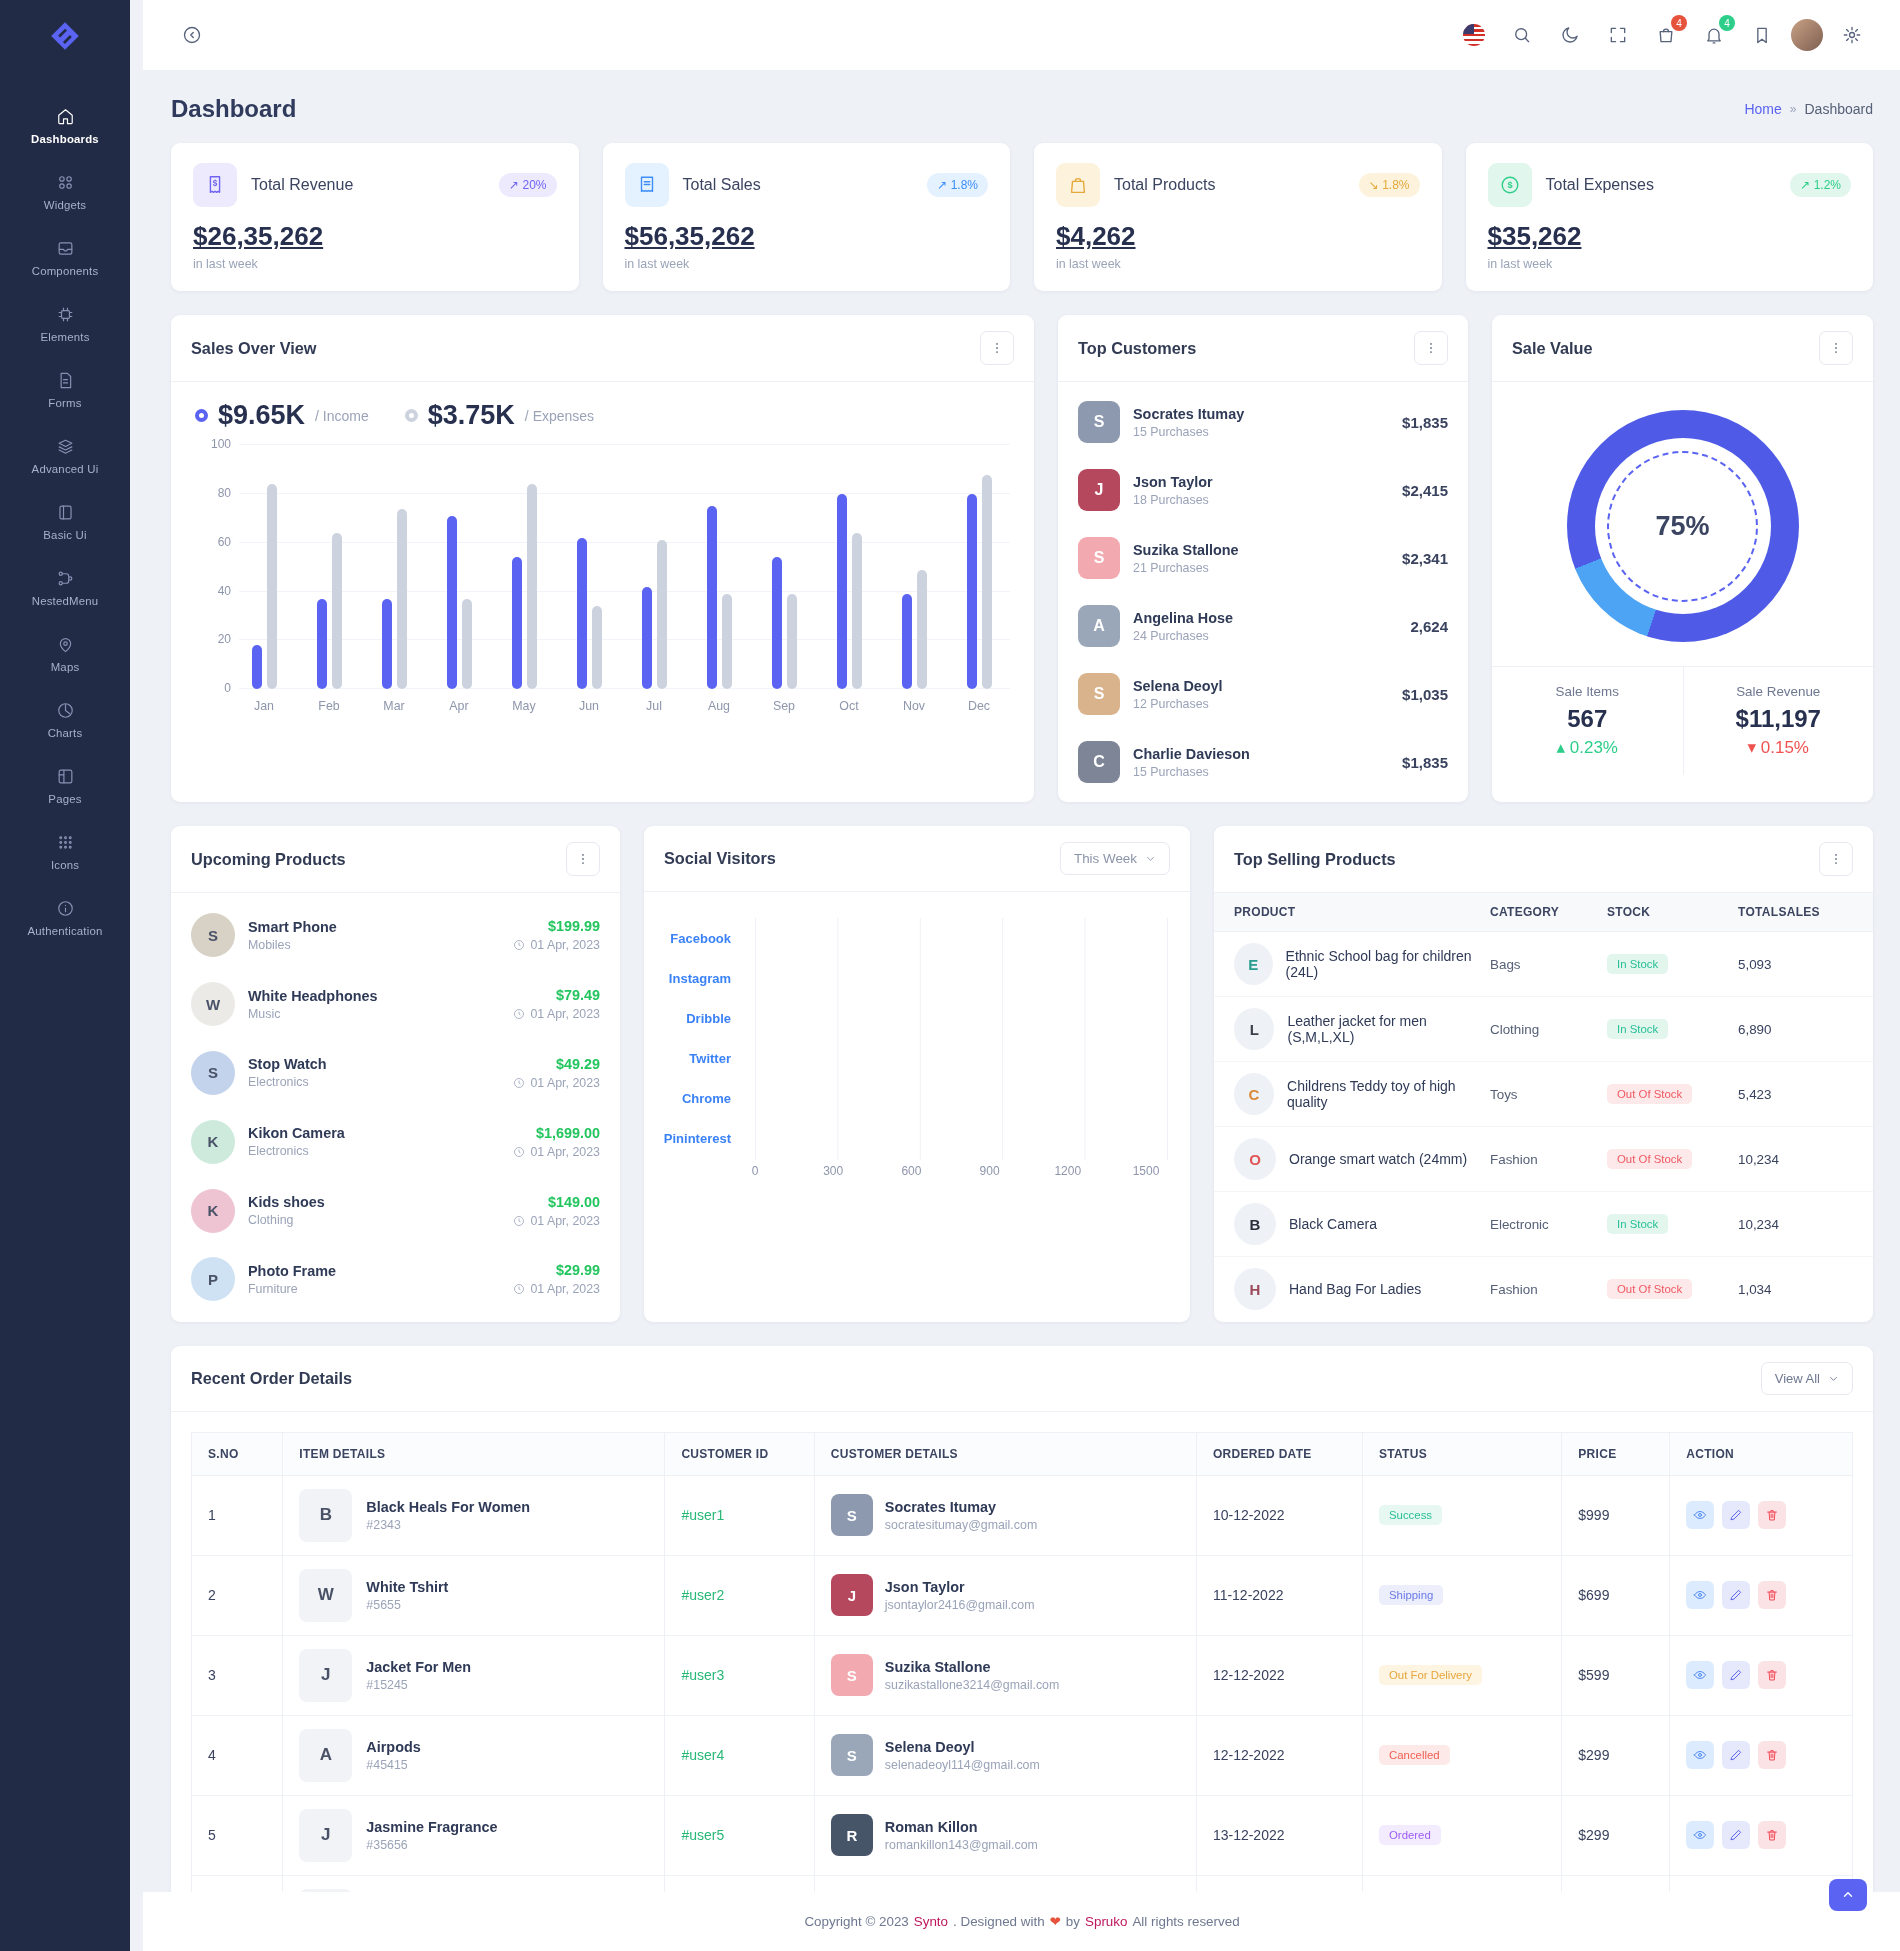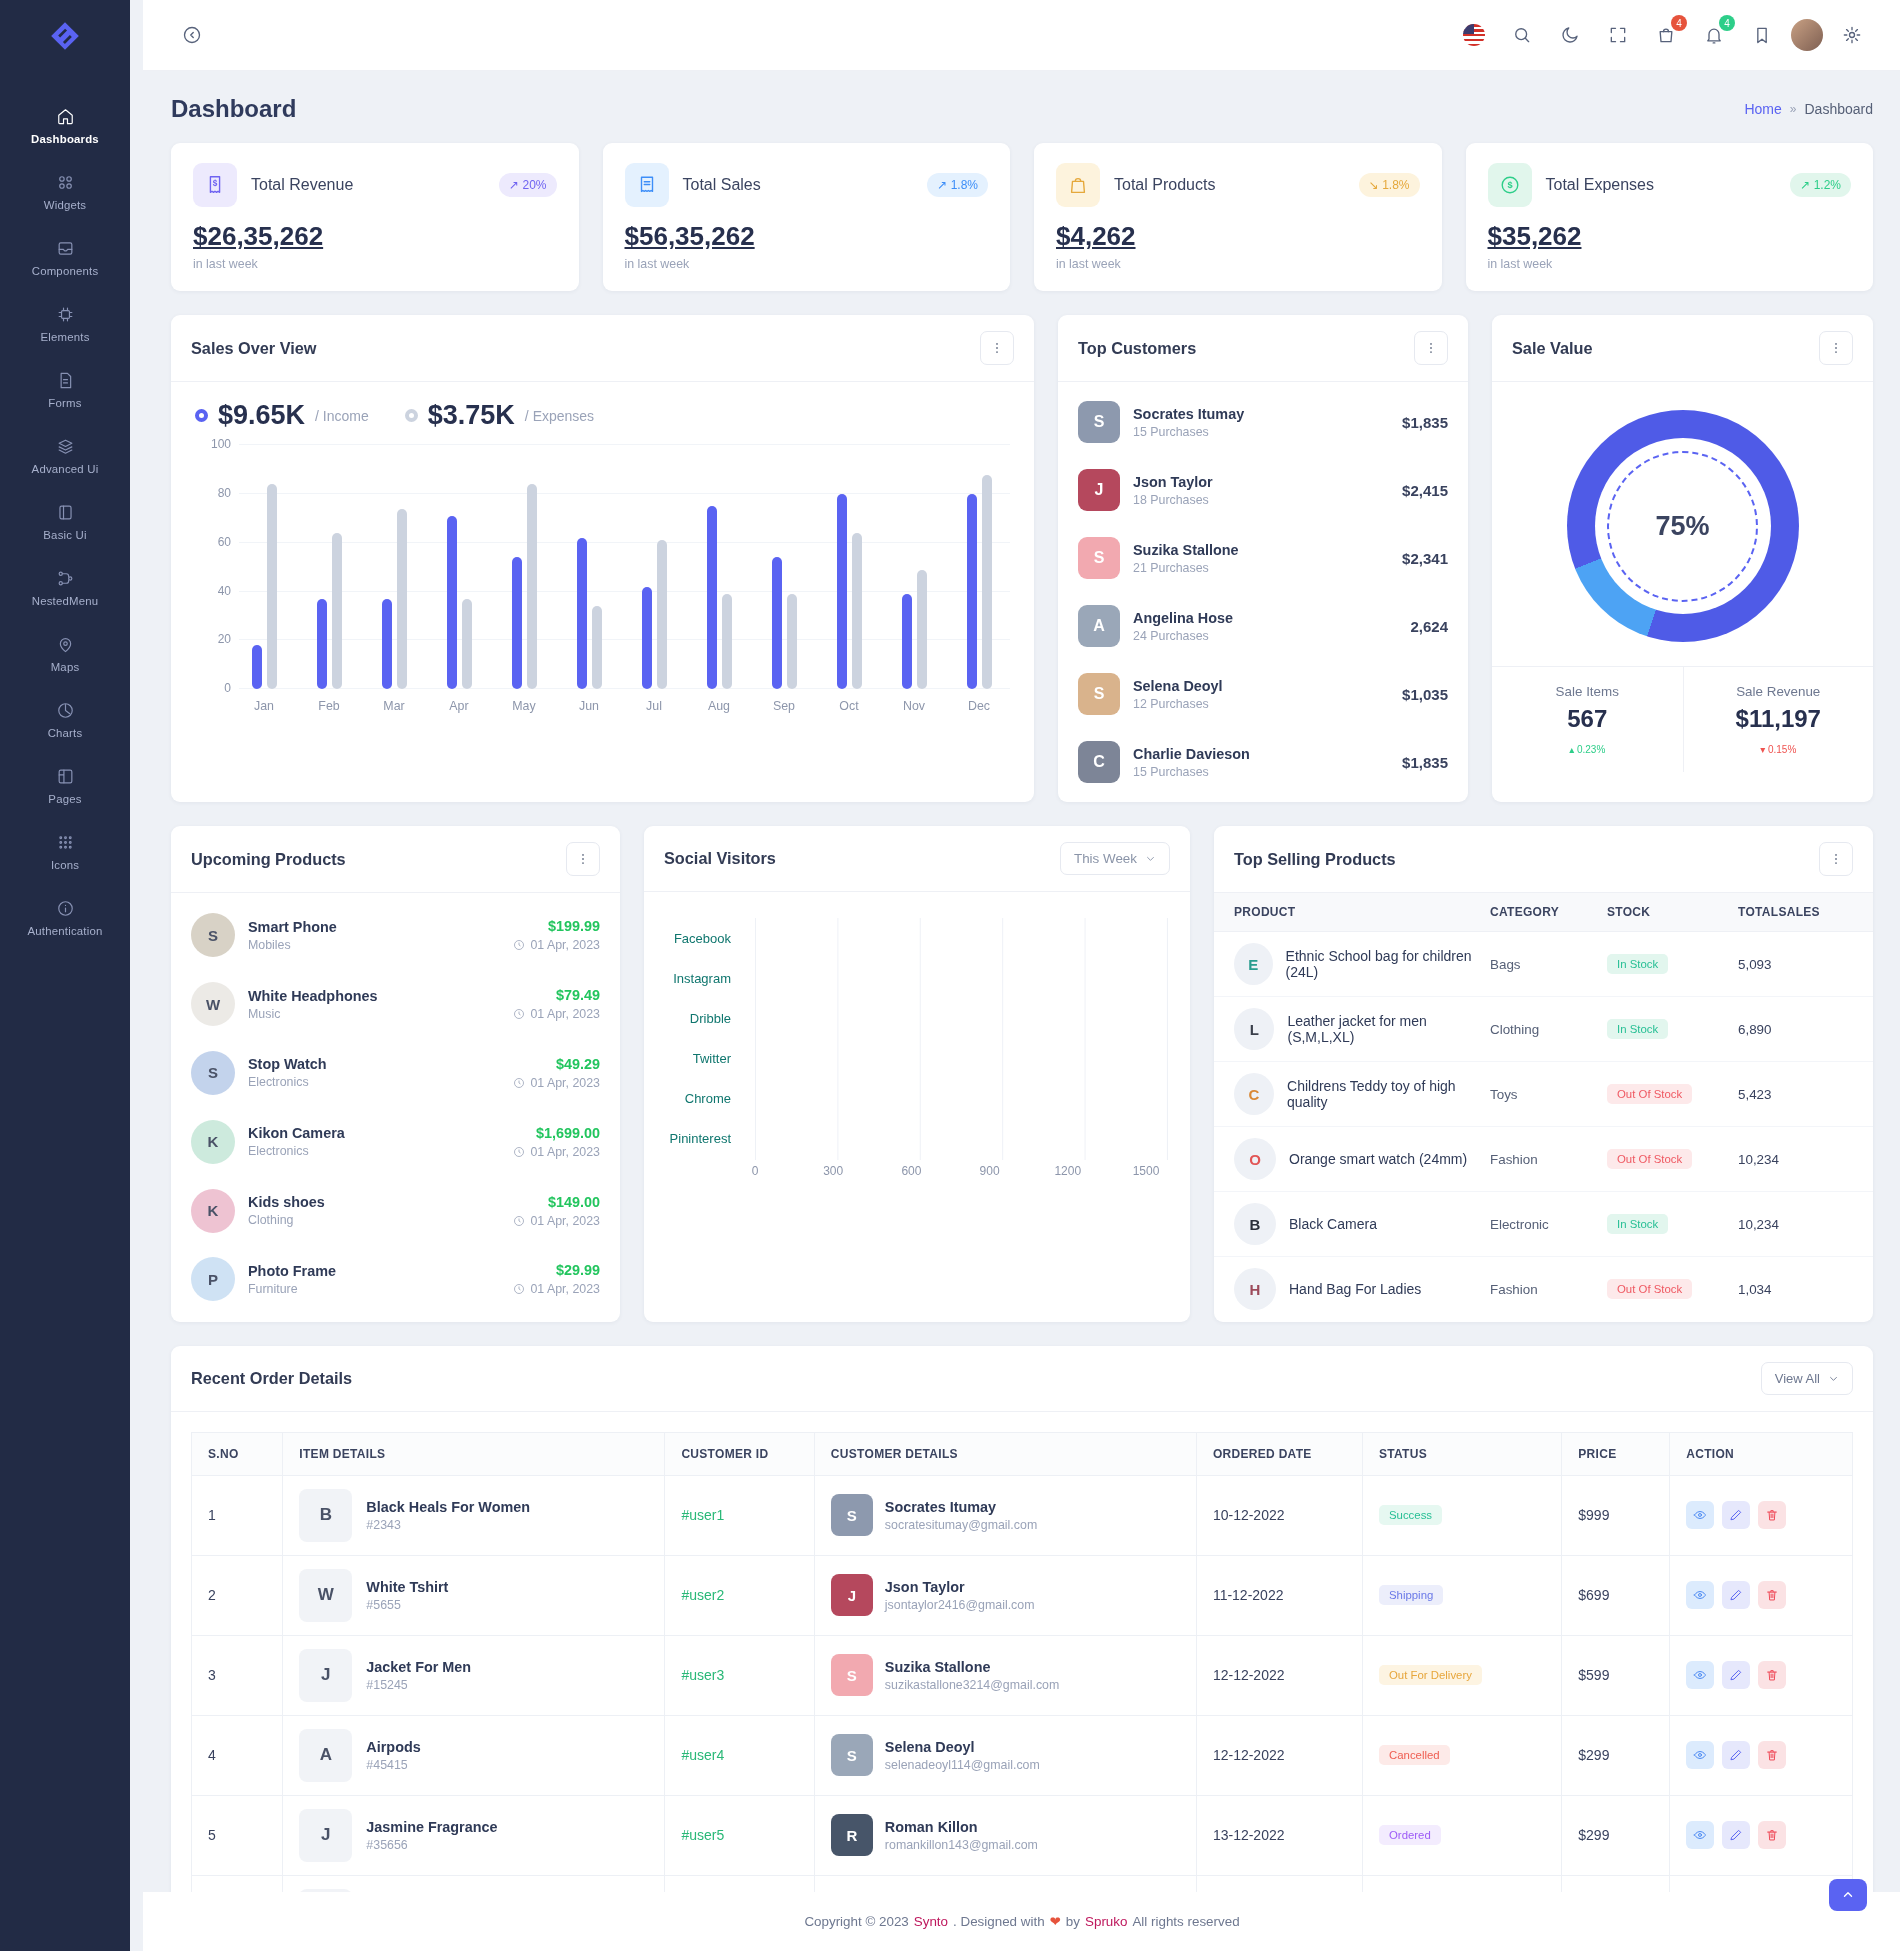--- a/index.html
+++ b/index.html
@@ -95,42 +95,42 @@
   .donut-wrap{display:flex;align-items:center;justify-content:center;padding:28px 0 24px 0;}
   .donut{width:232px;height:232px;border-radius:50%;background:conic-gradient(#4f5be7 0 55%,#4da3f4 55% 69%,#4f5be7 69% 100%);position:relative;display:flex;align-items:center;justify-content:center;}
   .donut::before{content:"";position:absolute;width:176px;height:176px;background:#fff;border-radius:50%;}
   .donut::after{content:"";position:absolute;width:147px;height:147px;border:2px dashed #5a63f2;border-radius:50%;}
   .donut-center{position:relative;z-index:2;font-size:27px;font-weight:bold;color:#3b4460;}
   .sale-bottom{display:grid;grid-template-columns:1fr 1fr;border-top:1px solid #eef0f5;}
   .sale-cell{padding:17px 10px;text-align:center;}
   .sale-cell + .sale-cell{border-left:1px solid #eef0f5;}
   .sale-lab{font-size:13.4px;color:#6e7890;}
   .sale-val{font-size:24px;font-weight:bold;color:#27304e;margin-top:6px;}
-  .sale-delta{font-size:10px;margin-top:11px;}
+  .sale-delta{font-size:17px;margin-top:4px;}
   .sale-delta.up{color:#2dce89;}
   .sale-delta.down{color:#ef5350;}
   
   .row3{display:grid;grid-template-columns:449px 546px 1fr;gap:24px;margin-top:24px;}
   .up-list{padding:8px 0;}
   .up-row{display:flex;align-items:center;gap:13px;padding:12.4px 20px;}
   .up-av{width:44px;height:44px;border-radius:50%;display:flex;align-items:center;justify-content:center;font-weight:bold;font-size:15px;color:#4a5267;}
   .up-info{flex:1;}
   .up-name{font-size:14.4px;font-weight:bold;color:#2f3a57;}
   .up-cat{font-size:12.4px;color:#9aa3b8;margin-top:3px;}
   .up-right{text-align:right;}
   .up-price{font-size:14.4px;font-weight:bold;color:#22c55e;}
   .up-date{font-size:12.4px;color:#9aa3b8;margin-top:4px;display:flex;align-items:center;gap:5px;justify-content:flex-end;}
   .up-date svg{width:12px;height:12px;stroke:#9aa3b8;fill:none;stroke-width:1.6;}
   
   .select-btn{display:flex;align-items:center;gap:8px;border:1px solid #e6e9f0;border-radius:7px;padding:8px 13px;font-size:13.4px;color:#8a94a8;cursor:pointer;background:#fff;}
   .select-btn svg{width:11px;height:11px;stroke:#8a94a8;fill:none;stroke-width:2;}
   .soc-chart{position:relative;padding:26px 22px 8px 0;}
   .soc-grid{position:absolute;left:111px;right:22px;top:26px;bottom:34px;background-image:linear-gradient(90deg,#eef1f6 1px,transparent 1px);background-size:20% 100%;border-right:1px solid #eef1f6;}
   .soc-row{display:flex;align-items:center;height:40px;position:relative;}
-  .soc-label{width:99px;text-align:right;font-size:13px;color:#0f766e;padding-right:12px;}
+  .soc-label{width:99px;text-align:right;font-size:13px;color:#3b82f6;padding-right:12px;font-weight:bold;}
   .soc-track{flex:1;height:27px;position:relative;}
   .soc-bar{height:100%;border-radius:4px 6px 6px 4px;background:linear-gradient(90deg,#53a0f4,#5a63f2);}
   .soc-ticks{position:relative;height:22px;margin-left:111px;margin-right:22px;margin-top:6px;}
   .soc-ticks span{position:absolute;transform:translateX(-50%);font-size:12px;color:#8d96ab;}
   
   .ts-cols{display:grid;grid-template-columns:1fr 117px 131px 115px;align-items:center;background:#f8f9fb;border-bottom:1px solid #eef0f5;padding:12px 20px;}
   .ts-cols span{font-size:12px;font-weight:bold;color:#3b4460;letter-spacing:0.3px;}
   .ts-row{display:grid;grid-template-columns:1fr 117px 131px 115px;align-items:center;padding:11px 20px;border-bottom:1px solid #f3f5f9;}
   .ts-row:last-child{border-bottom:none;}
   .ts-prod{display:flex;align-items:center;gap:13px;}

